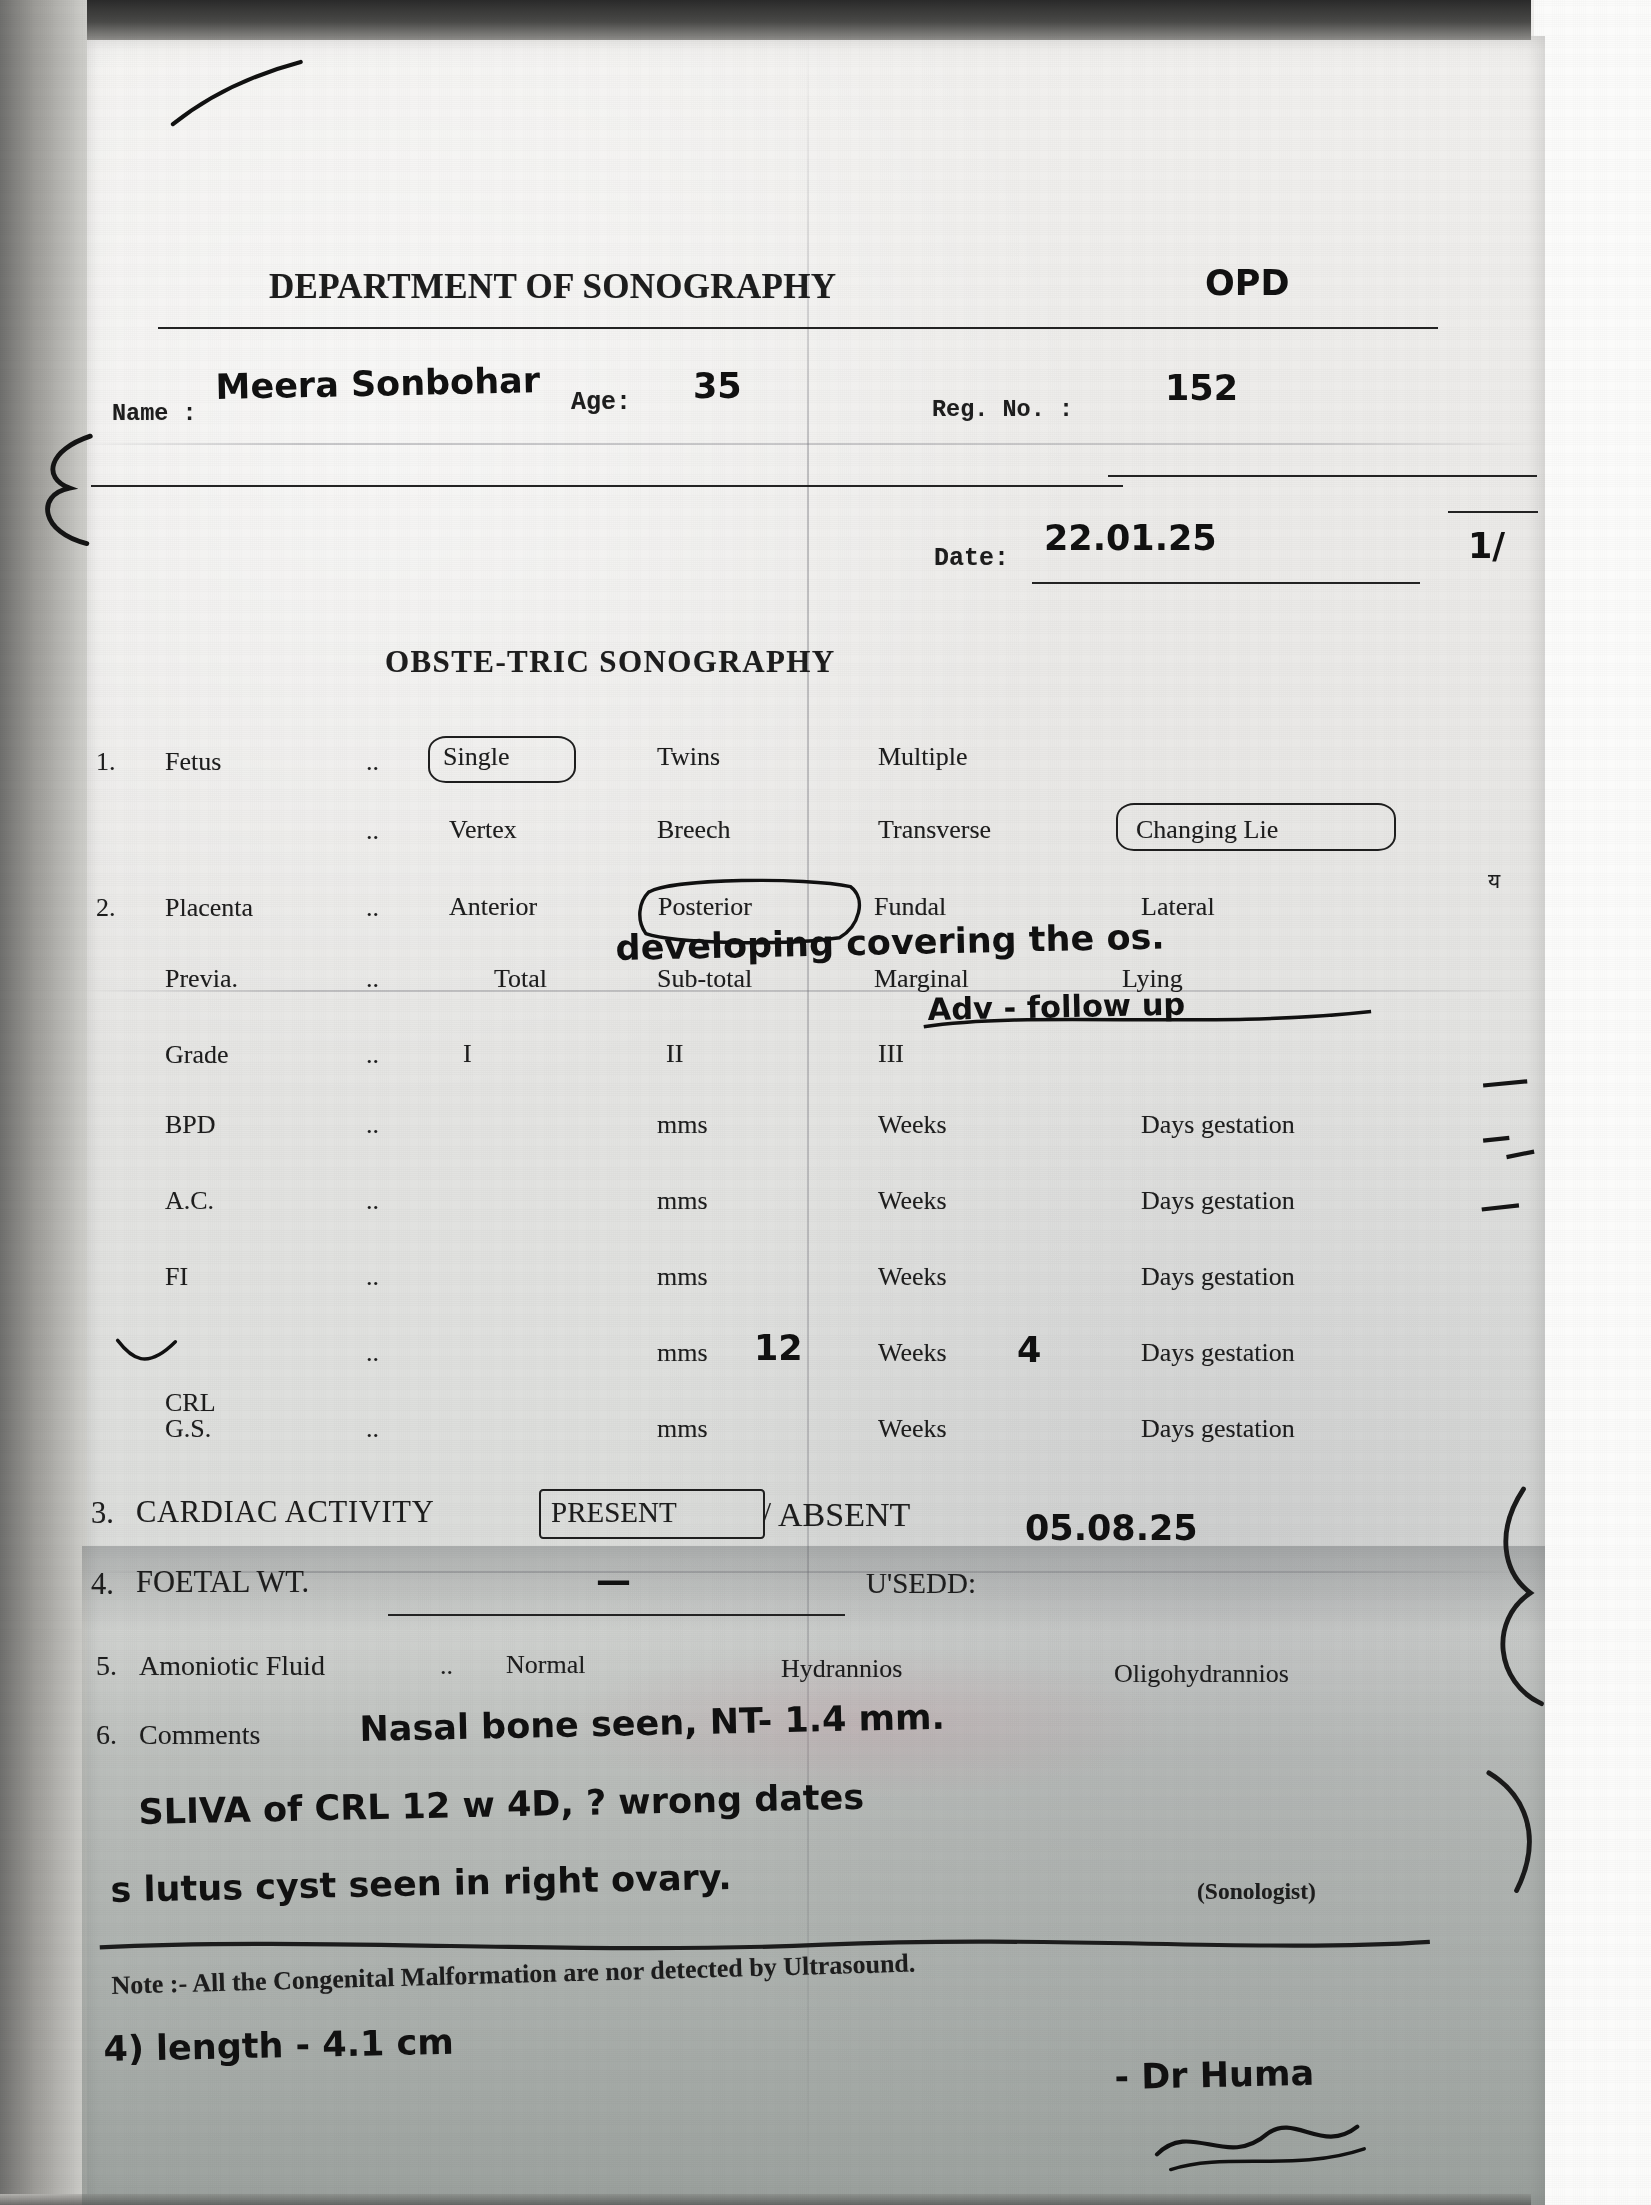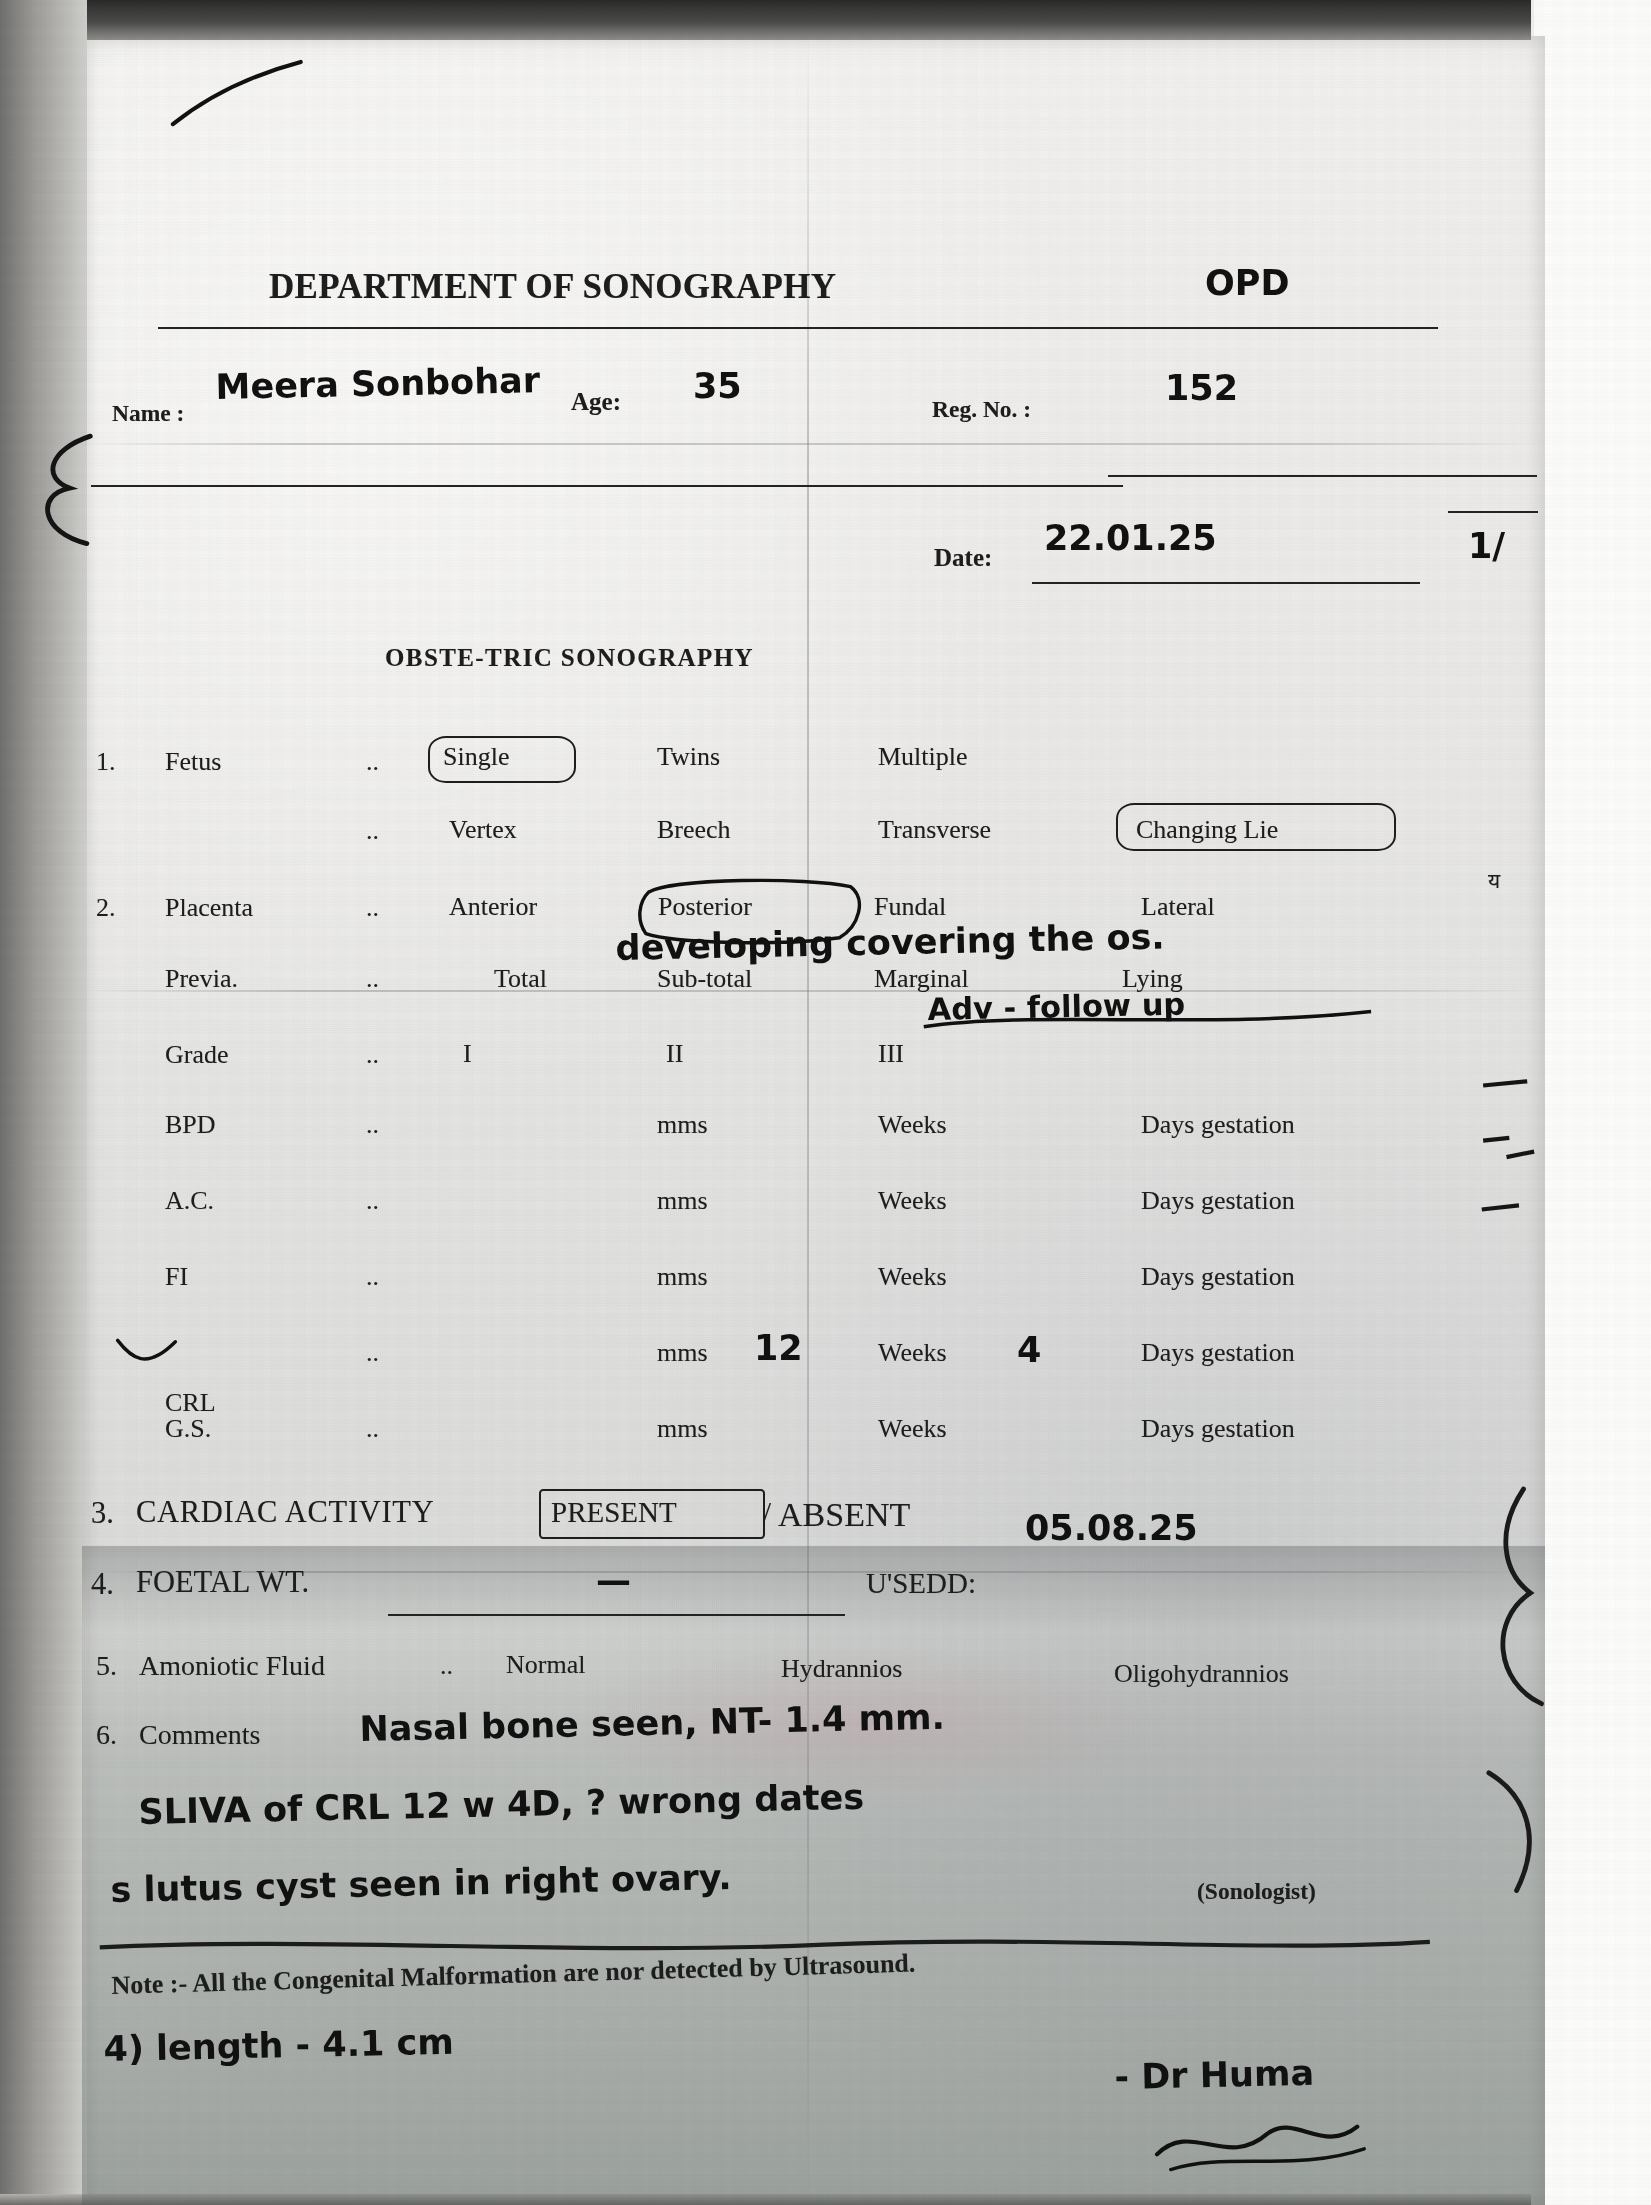--- a/index.html
+++ b/index.html
@@ -90,24 +90,24 @@
   }
   .bold { font-weight: bold; }
 
   .title1 {
     font-size: 43px; font-weight: bold; letter-spacing: 0.7px;
   }
   .title2 {
     font-size: 35px; font-weight: bold; letter-spacing: 0.3px;
   }
   .title3 {
-    font-size: 25px; font-weight: bold; letter-spacing: 1.4px;
+    font-size: 31px; font-weight: bold; letter-spacing: 1.4px;
   }
   .lbl { font-size: 26px; }
-  .lbl-b { font-size: 26px; font-weight: bold; }
+  .lbl-b { font-size: 26px; font-weight: bold; font-family: Liberation Mono, monospace; }
 
   
   .rule {
     position: absolute;
     background: #232323;
     height: 2.1px;
   }
   .rule-thin { height: 1.4px; background: #333; }
 
   

